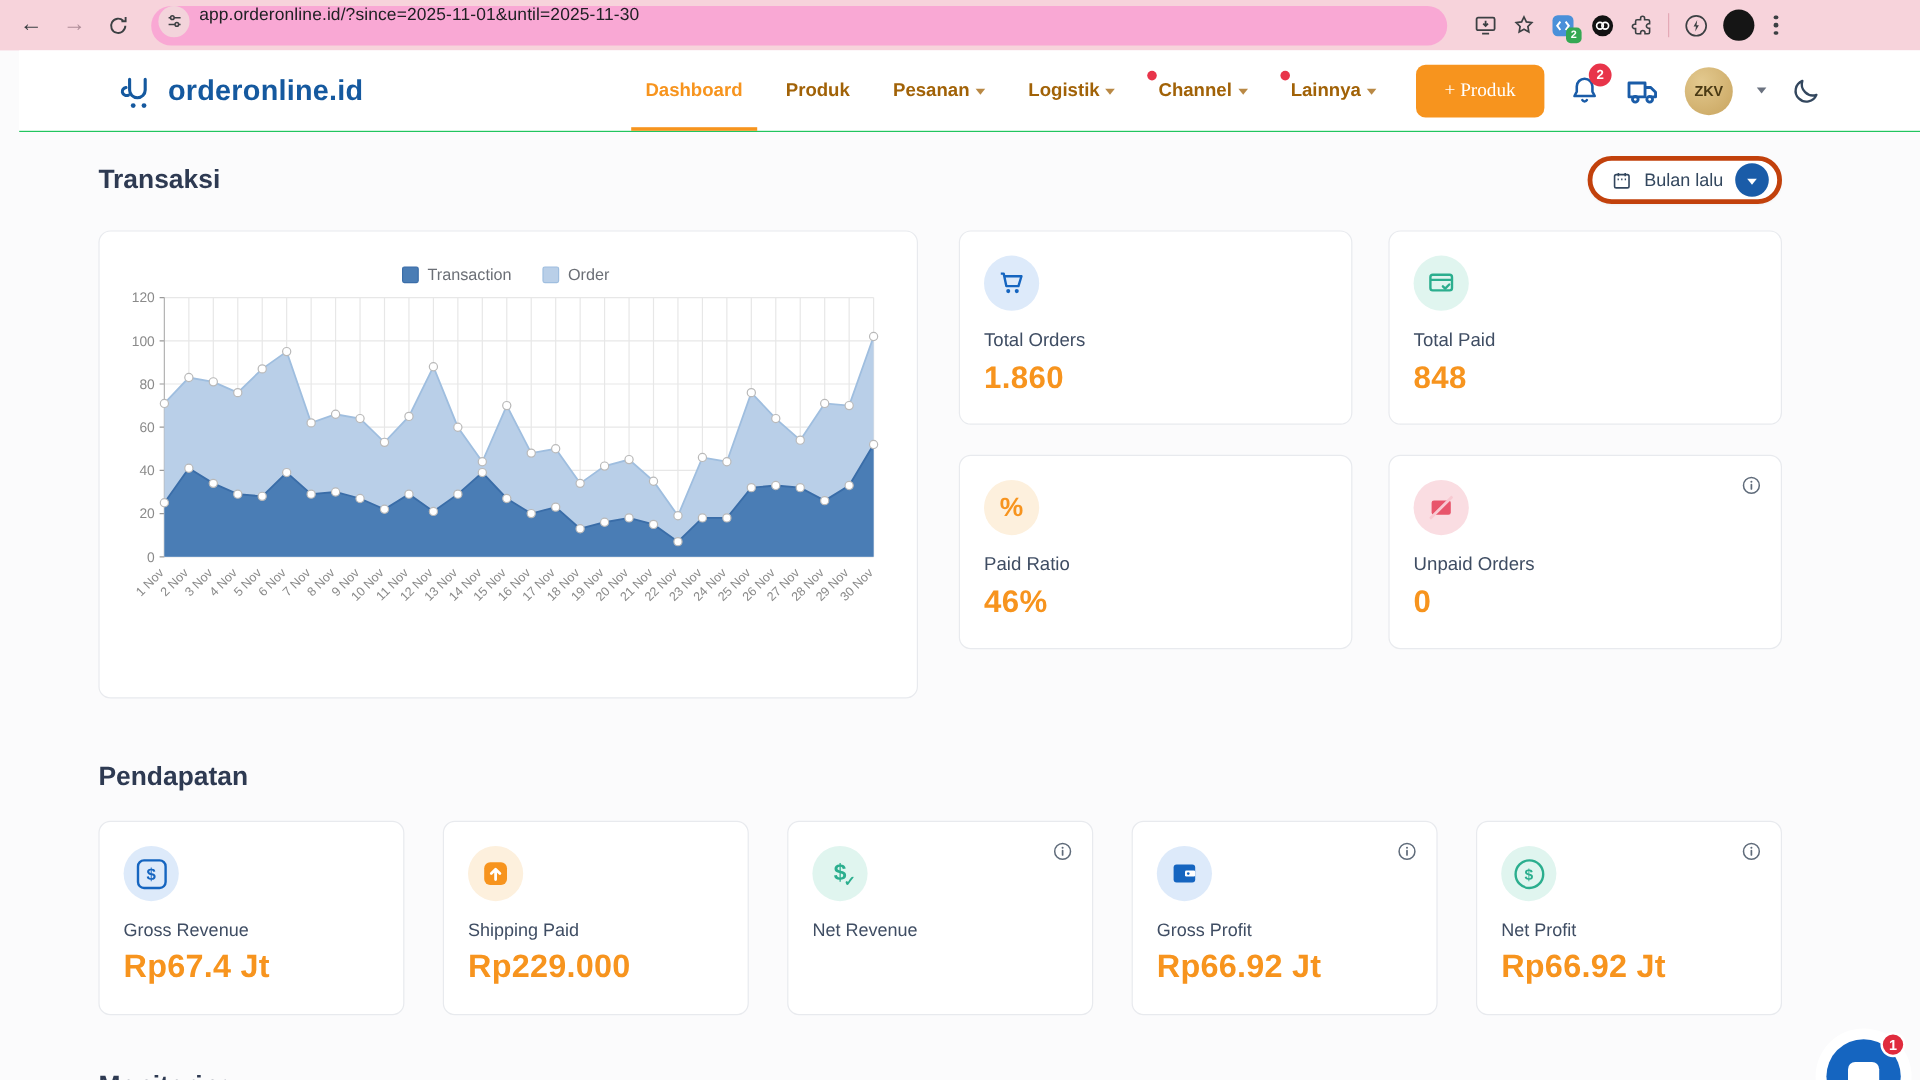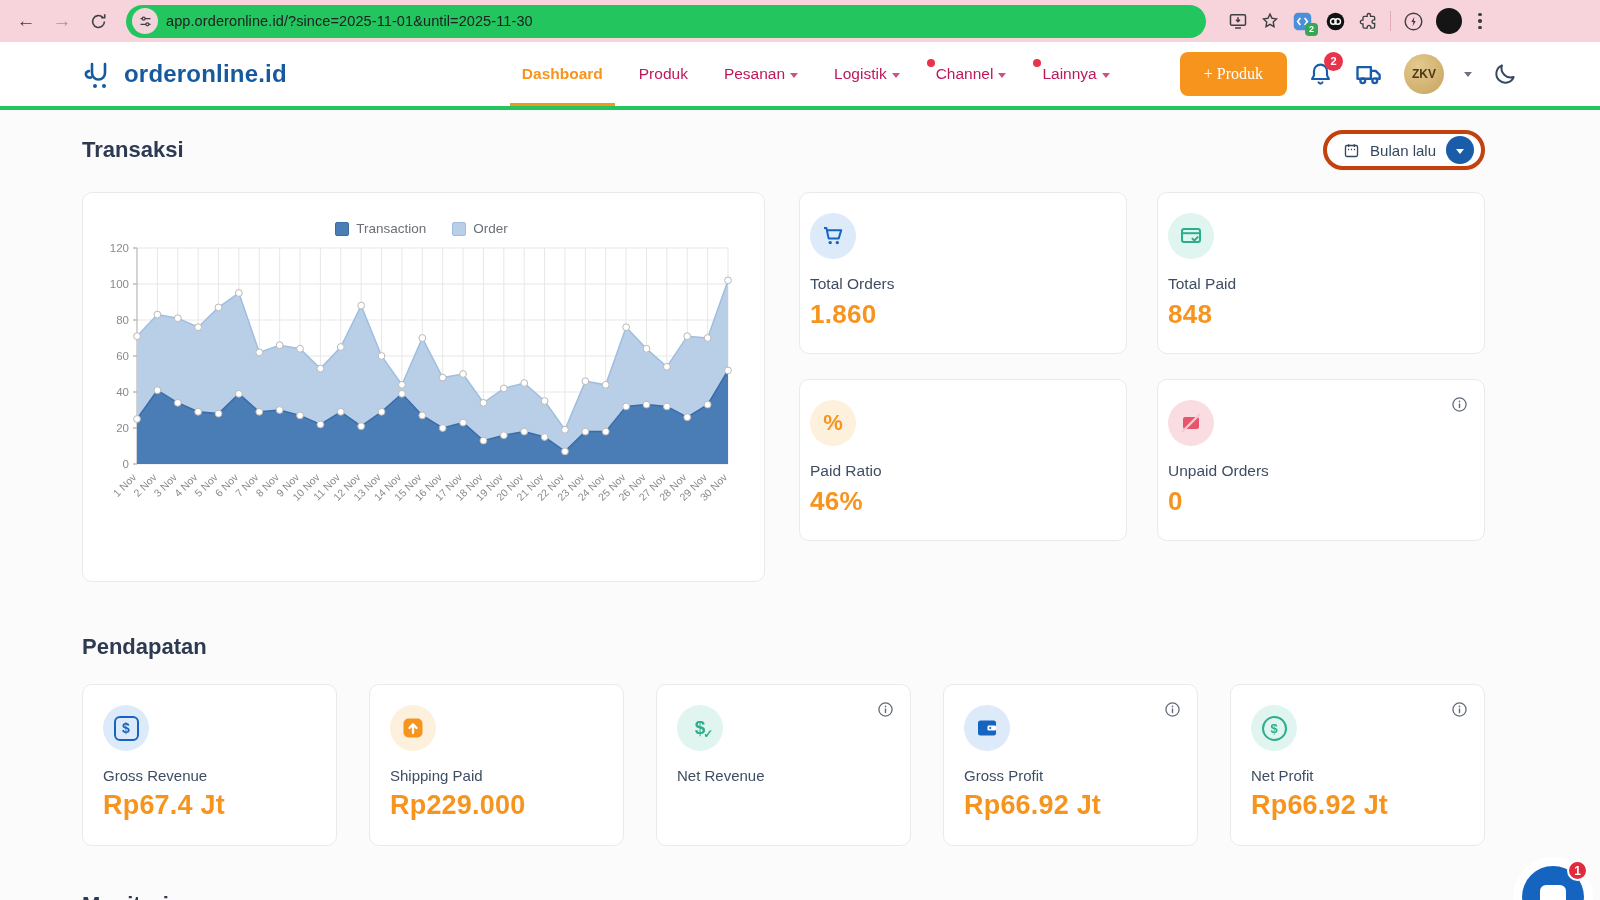--- a/index.html
+++ b/index.html
@@ -4,40 +4,40 @@
 <style>
   * { margin:0; padding:0; box-sizing:border-box; }
   html,body { width:1600px; height:900px; overflow:hidden; background:#fbfbfc;
     font-family:"Liberation Sans", sans-serif; }
 
   
   .chrome { height:42px; background:#f7d3db; display:flex; align-items:center; padding:0 10px; gap:4px; }
   .chrome .navbtn { width:32px; height:32px; border-radius:50%; display:flex; align-items:center; justify-content:center;
     font-size:19px; color:#3c4043; cursor:pointer; }
   .chrome .navbtn.disabled { color:#b08e99; }
-  .urlbar { flex:1; max-width:1080px; height:33px; background:#22c55e; border-radius:17px; margin:0 8px;
-    display:flex; align-items:center; padding:0 6px; gap:8px; }
+  .urlbar { flex:1; max-width:1080px; height:33px; background:#f9a8d4; border-radius:17px; margin:0 8px;
+    display:flex; align-items:flex-start; padding:0 6px; gap:8px; }
   .urlbar .tune { width:26px; height:26px; border-radius:50%; background:#f3d4db; display:flex; align-items:center; justify-content:center; }
   .urltext { font-size:14.5px; color:#202124; letter-spacing:.1px; }
   .chrome-right { display:flex; align-items:center; gap:12px; margin-left:10px; }
   .extwrap { position:relative; display:flex; align-items:center; }
   .extbadge { position:absolute; right:-5px; bottom:-4px; background:#34a853; color:#fff; font-size:9px; font-weight:bold;
     min-width:13px; height:13px; border-radius:4px; display:flex; align-items:center; justify-content:center; padding:0 2px; }
   .chrome-sep { width:1px; height:20px; background:#e4a9b6; }
   .chrome-avatar { width:26px; height:26px; border-radius:50%; background:#151515; }
   .kebab { display:flex; flex-direction:column; gap:3px; padding:4px; }
   .kebab i { width:3.5px; height:3.5px; border-radius:50%; background:#3c4043; }
 
   
-  .appbar { height:68px; background:#fff; border-bottom:4px solid #22c55e; display:flex; align-items:center; padding:0 82px 0 82px; }
+  .appbar { height:68px; background:#fff; border-bottom:1px solid #22c55e; display:flex; align-items:center; padding:0 82px 0 82px;margin-left:16px; }
   .logo { display:flex; align-items:center; gap:8px; }
   .logo-text { font-size:24px; font-weight:bold; color:#15599f; letter-spacing:.2px; }
   .mainnav { display:flex; align-items:center; gap:36px; margin-left:235px; height:100%; }
-  .nav-item { position:relative; height:100%; display:flex; align-items:center; gap:5px; font-size:15.5px; color:#be185d;
-    cursor:pointer; font-weight:400; }
+  .nav-item { position:relative; height:100%; display:flex; align-items:center; gap:5px; font-size:15.5px; color:#a16207;
+    cursor:pointer; font-weight:700; }
   .nav-item.active { color:#f7941e; font-weight:bold; }
   .nav-item.active::after { content:""; position:absolute; left:-12px; right:-12px; bottom:0; height:3px; background:#f7941e; }
   .caret { width:0; height:0; border-left:4.5px solid transparent; border-right:4.5px solid transparent; border-top:5.5px solid currentColor; opacity:.75; margin-top:2px; }
   .notifdot { position:absolute; top:17px; left:-9px; width:8px; height:8px; border-radius:50%; background:#e8344a; }
   .appbar-right { margin-left:auto; display:flex; align-items:center; gap:20px; }
   .produk-btn { background:#f7941e; color:#fff; border:none; border-radius:8px; height:44px; padding:0 24px;
     font-size:16px; font-weight:500; cursor:pointer; font-family:Liberation Serif, serif; }
   .iconbtn { position:relative; display:flex; align-items:center; cursor:pointer; }
   .badge { position:absolute; top:-9px; right:-9px; background:#e8344a; color:#fff; font-size:11px; font-weight:bold;
     min-width:19px; height:19px; border-radius:10px; display:flex; align-items:center; justify-content:center; padding:0 4px; }
@@ -56,21 +56,21 @@
   .pill-circle .caret { border-top-color:#fff; opacity:1; margin-top:3px; }
 
   .dash-grid { display:grid; grid-template-columns:683px 1fr; gap:25px 34px; margin-top:22px; }
   .card { background:#fff; border:1px solid #e8eaee; border-radius:10px; }
   .chart-card { grid-row:span 2; padding:14px 18px 8px 14px; height:390px; }
   .legend { display:flex; justify-content:center; gap:26px; margin:14px 0 2px 0; }
   .legend-item { display:flex; align-items:center; gap:7px; font-size:13.5px; color:#6b6f76; }
   .legend-swatch { width:14px; height:14px; border-radius:2px; }
 
   .stat-grid { display:grid; grid-template-columns:1fr 1fr; grid-template-rows:162px 162px; gap:25px 30px; }
-  .stat-card { position:relative; padding:20px 10px; }
+  .stat-card { position:relative; padding:20px 20px; }
   .icon-circle { width:46px; height:46px; border-radius:50%; display:flex; align-items:center; justify-content:center; }
   .bg-blue { background:#ddeafa; } .bg-green { background:#e0f5ef; } .bg-cream { background:#fdf0dd; } .bg-pink { background:#fadde2; }
   .stat-label { font-size:15.5px; color:#3f4d63; margin-top:16px; }
   .stat-value { font-size:26px; font-weight:bold; color:#f7941e; margin-top:6px; letter-spacing:.3px; }
   .info-btn { position:absolute; top:16px; right:16px; cursor:pointer; }
 
   .penda-grid { display:grid; grid-template-columns:repeat(5,1fr); gap:32px; margin-top:24px; }
   .penda-card { position:relative; padding:20px 20px; height:162px; }
   .penda-label { font-size:15px; color:#3f4d63; margin-top:16px; }
   .penda-value { font-size:27px; font-weight:bold; color:#f7941e; margin-top:6px; letter-spacing:.2px; }

